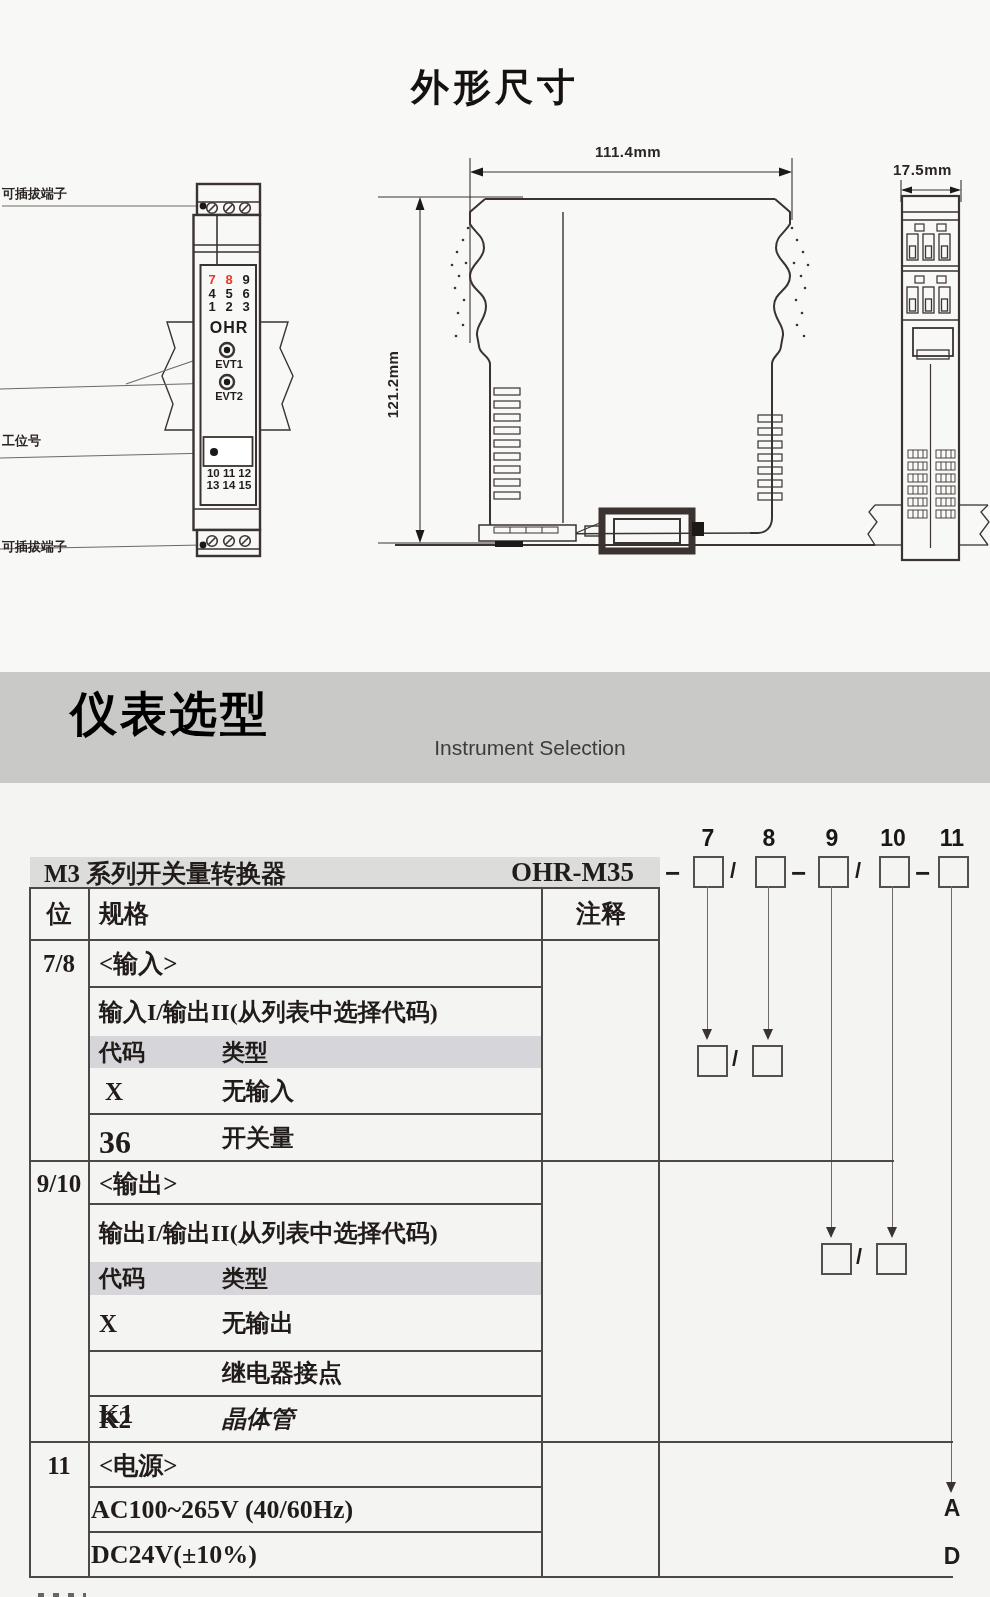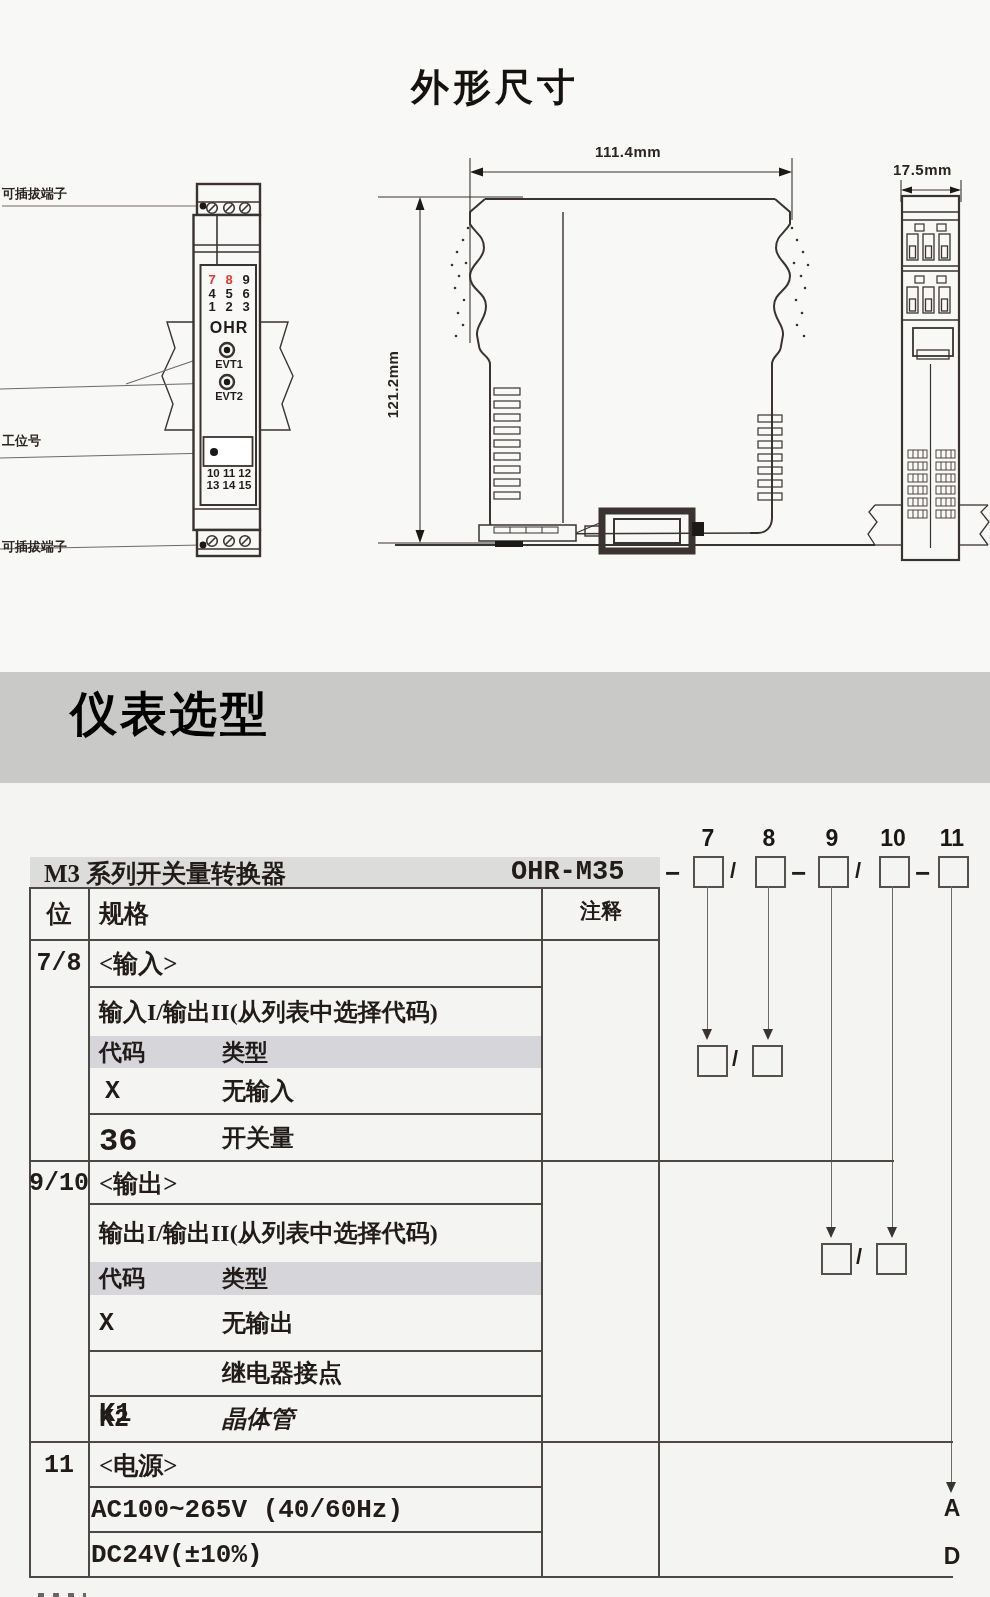--- a/index.html
+++ b/index.html
@@ -23,21 +23,21 @@
         font-size:47px;font-weight:bold;letter-spacing:3px;color:#000000;}
   .banner-sub{position:absolute;left:70px;right:0;top:64px;text-align:center;
         font-size:21px;color:#3c3c3a;}
   
   .band{position:absolute;background:#dcdcda;}
   .subband{position:absolute;background:#d6d6da;}
   .tl{position:absolute;background:#4d4845;}
   .cn{position:absolute;background:#6e6966;}
   .arr-down{position:absolute;width:0;height:0;border-left:5px solid transparent;
         border-right:5px solid transparent;border-top:11px solid #3a3431;}
-  .serif{font-family:Liberation Mono, monospace;font-weight:bold;}
+  .serif{font-family:Liberation Serif, serif;font-weight:bold;}
   .cjk{font-family:"Liberation Serif",serif;font-weight:bold;color:#211c1a;}
   .cell{position:absolute;white-space:nowrap;line-height:1;}
   .ctr{text-align:center;}
   .sel-box{position:absolute;width:27px;height:28px;border:2px solid #56504d;background:transparent;}
   .sep{position:absolute;font-weight:bold;color:#211c1a;line-height:1;}
   .code-num{position:absolute;width:30px;text-align:center;font-size:23px;font-weight:bold;color:#1a1614;line-height:1;}
   svg{position:absolute;overflow:visible;}
   .foot-marks{position:absolute;left:38px;top:1593px;width:48px;height:4px;
         background:repeating-linear-gradient(90deg,#6b6562 0 6px,transparent 6px 15px);}
 </style>
@@ -319,20 +319,21 @@
           <line x1="91" y1="360" x2="91" y2="368"></line>
           <line x1="96" y1="360" x2="96" y2="368"></line>
       </g>
     </svg>
 
     <div class="dim-text" style="left:893px;top:161px;">17.5mm</div>
   </div>
 
   <div class="banner">
     <div class="banner-title">仪表选型</div>
+    <div class="banner-sub">Instrument Selection</div>
   </div>
 
   <div>
 
     <div class="band" style="left:30px;top:857px;width:630px;height:31px;"></div>
     <div class="cell cjk" style="left:44px;top:861px;font-size:25px;">M3 系列开关量转换器</div>
     <div class="cell serif" style="left:511px;top:859px;font-size:27px;">OHR-M35</div>
 
     <div class="code-num" style="left:693px;top:827px;">7</div>
     <div class="code-num" style="left:754px;top:827px;">8</div>
@@ -389,21 +390,21 @@
     <div class="tl" style="left:88px;top:1203px;width:455px;height:2px;"></div>
     <div class="tl" style="left:88px;top:1350px;width:455px;height:2px;"></div>
     <div class="tl" style="left:88px;top:1395px;width:455px;height:2px;"></div>
     <div class="tl" style="left:29px;top:1441px;width:924px;height:2px;"></div>
     <div class="tl" style="left:88px;top:1486px;width:455px;height:2px;"></div>
     <div class="tl" style="left:88px;top:1531px;width:455px;height:2px;"></div>
     <div class="tl" style="left:29px;top:1576px;width:924px;height:2px;"></div>
 
     <div class="cell cjk ctr" style="left:29px;top:901px;width:60px;font-size:25px;">位</div>
     <div class="cell cjk" style="left:99px;top:901px;font-size:25px;">规格</div>
-    <div class="cell cjk ctr" style="left:542px;top:901px;width:118px;font-size:21px;">注释</div>
+    <div class="cell cjk ctr" style="left:542px;top:901px;width:118px;font-size:25px;">注释</div>
 
     <div class="cell serif ctr" style="left:29px;top:951px;width:60px;font-size:25px;">7/8</div>
     <div class="cell cjk" style="left:99px;top:951px;font-size:25px;">&lt;输入&gt;</div>
     <div class="cell cjk" style="left:99px;top:1000px;font-size:24px;">输入I/输出II(从列表中选择代码)</div>
     <div class="cell cjk" style="left:99px;top:1041px;font-size:23px;">代码</div>
     <div class="cell cjk" style="left:222px;top:1041px;font-size:23px;">类型</div>
     <div class="cell serif" style="left:105px;top:1079px;font-size:25px;">X</div>
     <div class="cell cjk" style="left:222px;top:1079px;font-size:24px;">无输入</div>
     <div class="cell serif" style="left:99px;top:1126px;font-size:32px;">36</div>
     <div class="cell cjk" style="left:222px;top:1126px;font-size:24px;">开关量</div>

